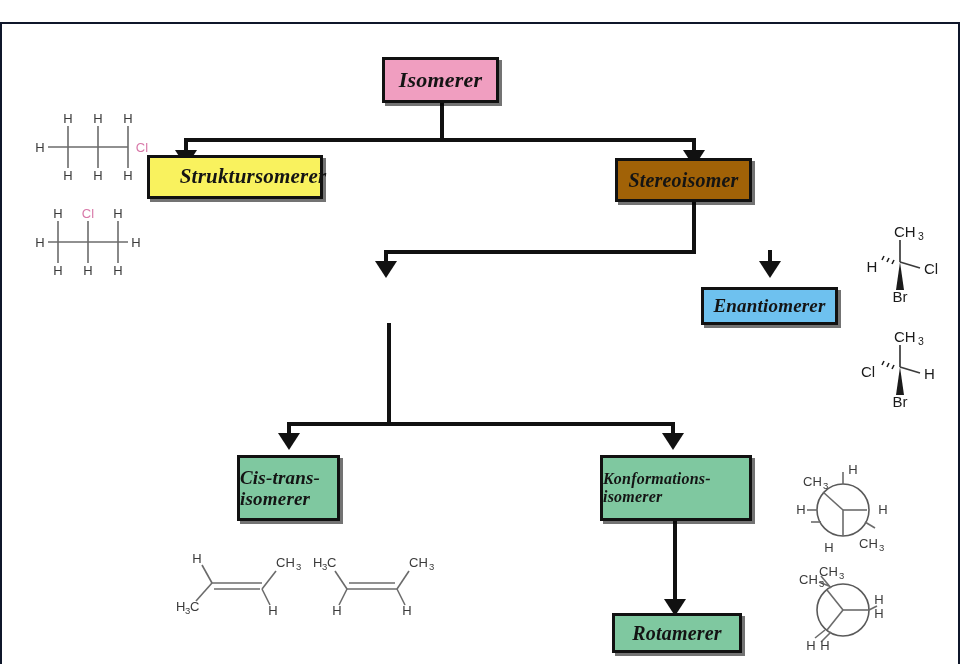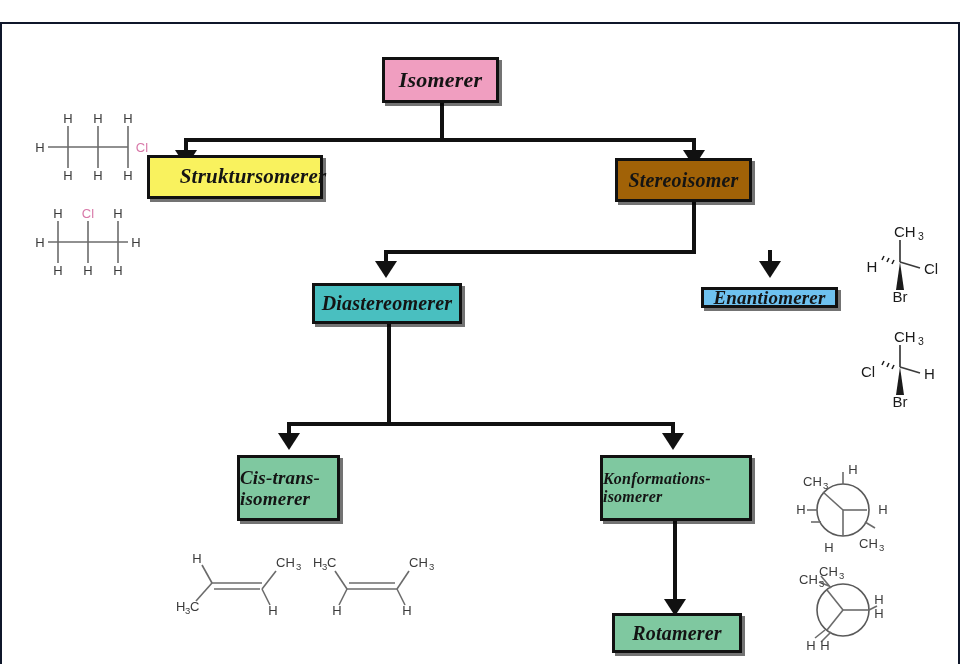--- a/index.html
+++ b/index.html
@@ -123,25 +123,22 @@
   </div>
 
   <div class="node" style="left:145px; top:131px; width:176px; height:44px; background:#f9f25e;padding-left:36px;">
     <span class="label" style="font-size:21px;">Struktursomerer</span>
   </div>
 
   <div class="node" style="left:613px; top:134px; width:137px; height:44px; background:#a16207;">
     <span class="label" style="font-size:20px;">Stereoisomer</span>
   </div>
 
-  <div class="node" style="left:310px; top:259px; width:150px; height:41px; background:#49bfc0;">
-    <span class="label" style="font-size:20px;">Diastereomerer</span>
-  </div>
-
-  <div class="node" style="left:699px; top:263px; width:137px; height:21px; background:#6ec1ef;">
+
+  <div class="node" style="left:699px; top:263px; width:137px; height:38px; background:#6ec1ef;">
     <span class="label" style="font-size:19px;">Enantiomerer</span>
   </div>
 
   <div class="node left-align" style="left:235px; top:431px; width:103px; height:66px; background:#7fc8a0;">
     <span class="label" style="font-size:19px;">Cis-trans-
 isomerer</span>
   </div>
 
   <div class="node left-align" style="left:598px; top:431px; width:152px; height:66px; background:#7fc8a0;">
     <span class="label" style="font-size:16px;">Konformations-

